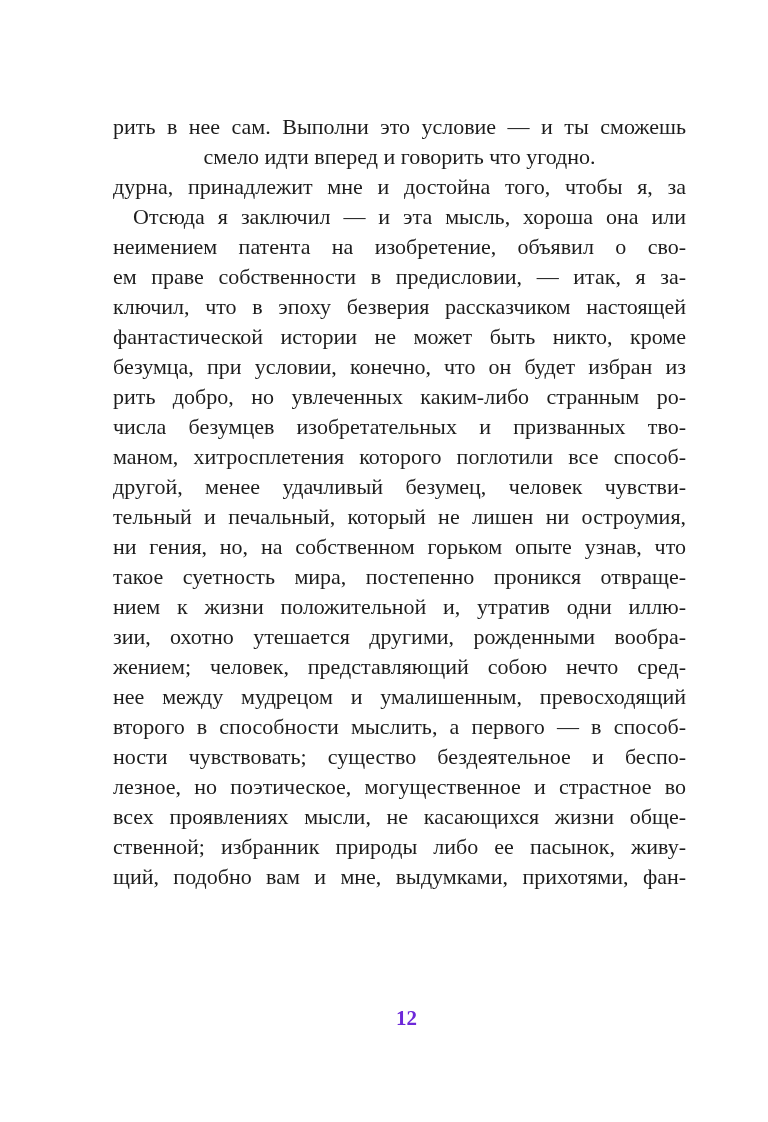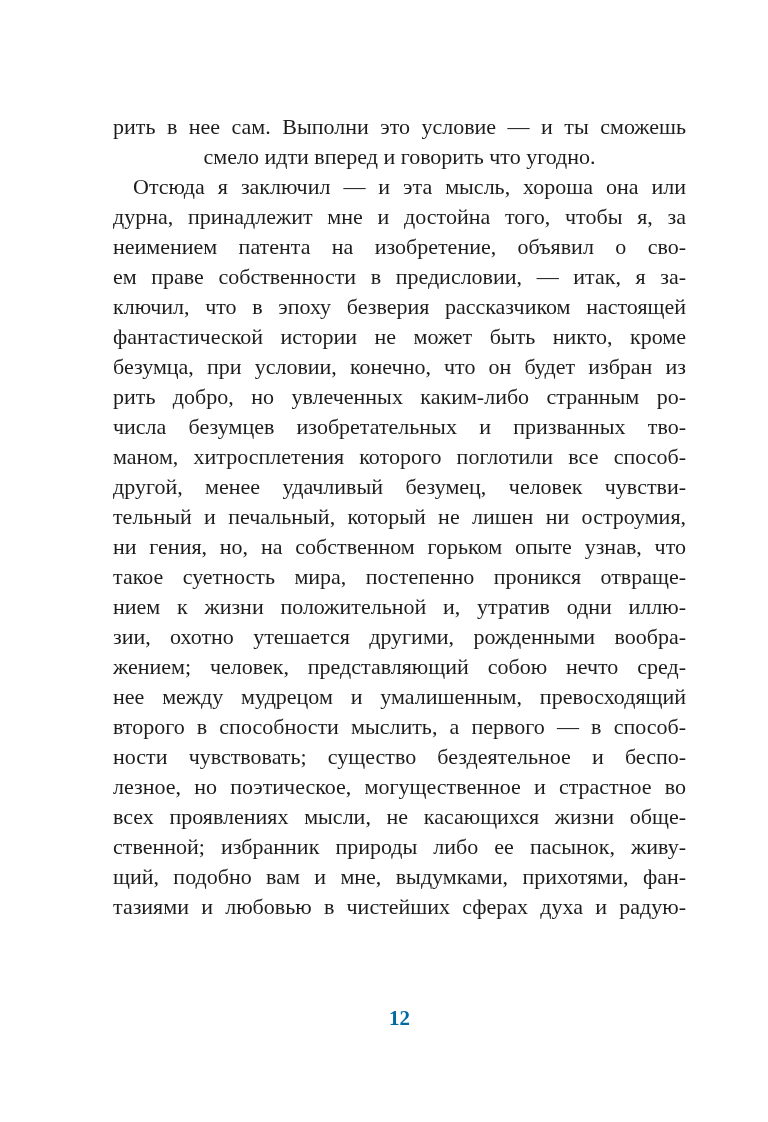--- a/index.html
+++ b/index.html
@@ -32,38 +32,38 @@
   .text-line.justified {
     text-align: justify;
     text-align-last: justify;
     text-justify: inter-word;
   }
   .text-line.indented {
     text-indent: 20px;
   }
   .page-number {
     position: absolute;
-    left: 113px;
+    left: 120px;
     top: 1006px;
     width: 573px;
     text-align: center;
     font-size: 21px;
     font-weight: bold;
-    color: #0369a1;
+    color: #6d28d9;
   }
 </style>
 </head>
 <body>
 
 <div class="book-page">
   <div class="text-block" id="text-block">
       <div class="text-line justified">рить в нее сам. Выполни это условие — и ты сможешь</div>
       <div class="text-line">смело идти вперед и говорить что угодно.</div>
+      <div class="text-line justified">дурна, принадлежит мне и достойна того, чтобы я, за</div>
       <div class="text-line justified indented">Отсюда я заключил — и эта мысль, хороша она или</div>
-      <div class="text-line justified">дурна, принадлежит мне и достойна того, чтобы я, за</div>
       <div class="text-line justified">неимением патента на изобретение, объявил о сво-</div>
       <div class="text-line justified">ем праве собственности в предисловии, — итак, я за-</div>
       <div class="text-line justified">ключил, что в эпоху безверия рассказчиком настоящей</div>
       <div class="text-line justified">фантастической истории не может быть никто, кроме</div>
       <div class="text-line justified">безумца, при условии, конечно, что он будет избран из</div>
       <div class="text-line justified">рить добро, но увлеченных каким-либо странным ро-</div>
       <div class="text-line justified">числа безумцев изобретательных и призванных тво-</div>
       <div class="text-line justified">маном, хитросплетения которого поглотили все способ-</div>
       <div class="text-line justified">другой, менее удачливый безумец, человек чувстви-</div>
       <div class="text-line justified">тельный и печальный, который не лишен ни остроумия,</div>
@@ -72,16 +72,15 @@
       <div class="text-line justified">нием к жизни положительной и, утратив одни иллю-</div>
       <div class="text-line justified">зии, охотно утешается другими, рожденными вообра-</div>
       <div class="text-line justified">жением; человек, представляющий собою нечто сред-</div>
       <div class="text-line justified">нее между мудрецом и умалишенным, превосходящий</div>
       <div class="text-line justified">второго в способности мыслить, а первого — в способ-</div>
       <div class="text-line justified">ности чувствовать; существо бездеятельное и беспо-</div>
       <div class="text-line justified">лезное, но поэтическое, могущественное и страстное во</div>
       <div class="text-line justified">всех проявлениях мысли, не касающихся жизни обще-</div>
       <div class="text-line justified">ственной; избранник природы либо ее пасынок, живу-</div>
       <div class="text-line justified">щий, подобно вам и мне, выдумками, прихотями, фан-</div>
-      <div class="text-line justified">тазиями и любовью в чистейших сферах духа и радую-</div>
     </div>
   <div class="page-number">12</div>
 </div>
 
 </body></html>

